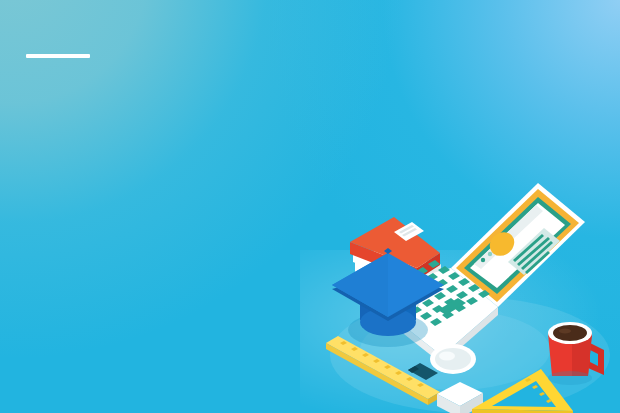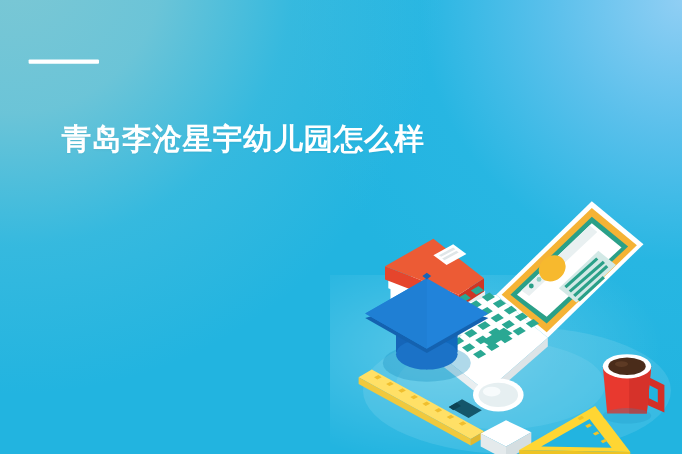--- a/index.html
+++ b/index.html
@@ -74,21 +74,20 @@
 <body>
 
 <div id="canvas">
 
   <div class="bg-base"></div>
   <div class="bg-wash"></div>
   <div class="bg-glow"></div>
 
   <div class="rule"></div>
 
-  <div class="title">青岛李沧星宇幼儿园怎么样</div>
 
   <div class="illus">
     <svg width="300" height="233" viewBox="0 0 300 233" xmlns="http://www.w3.org/2000/svg">
 
       <ellipse cx="150" cy="175" rx="140" ry="58" fill="#ffffff" opacity="0.10"></ellipse>
       <ellipse cx="135" cy="170" rx="95" ry="40" fill="#ffffff" opacity="0.08"></ellipse>
 
       <g>
 
         <path d="M35 82 L35 92 L100 118 L100 108 Z" fill="#ffffff"></path>

